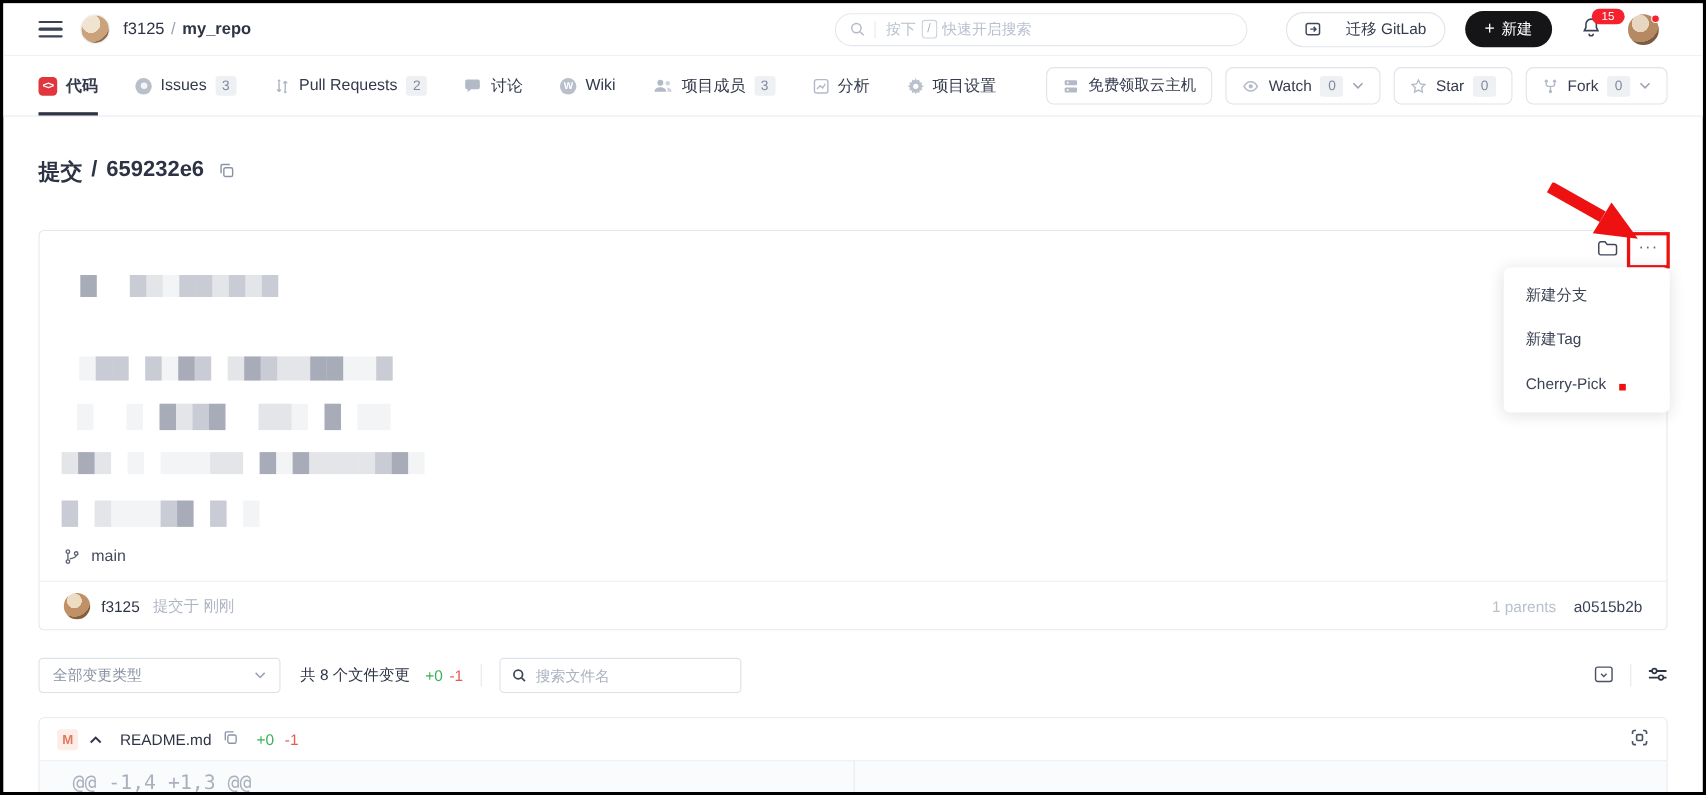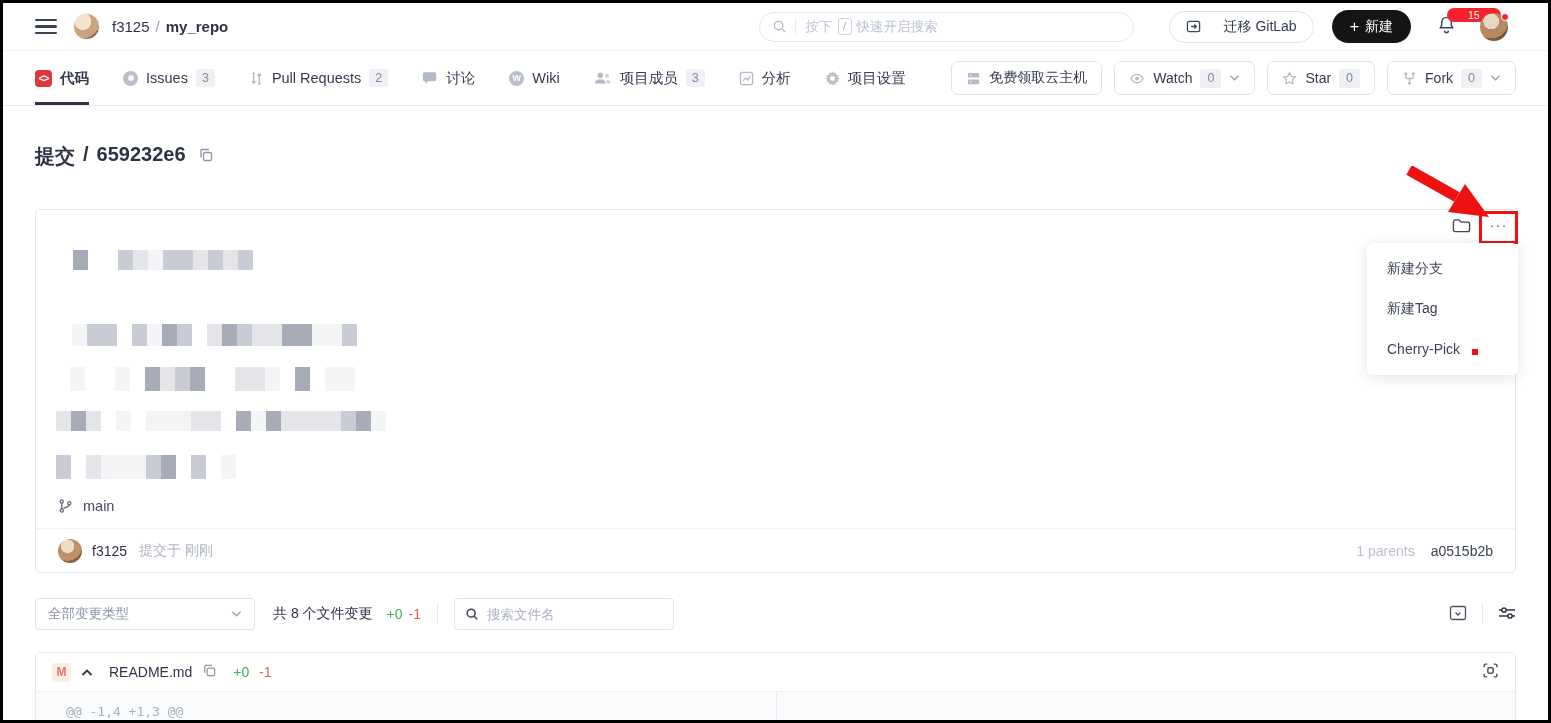--- a/index.html
+++ b/index.html
@@ -24,21 +24,21 @@
   .nav-search .divider{ width:1px; height:16px; background:#e7eaf0; margin:0 10px 0 8px;}
   .key-box{ display:inline-block; border:1px solid #ccd3de; border-radius:3px; font-size:11px;
     padding:0 4.5px; line-height:15px; margin:0 5px; color:#aab3c2;}
   .btn{ display:inline-flex; align-items:center; gap:23px; border:1px solid #e0e4ea;
     background:#fff; border-radius:16px; height:32px; padding:0 16px; font-size:14px; color:#343b4d; cursor:pointer;}
   .migrate-btn{ margin-left:35px; }
   .new-btn{ margin-left:18px; background:#151517; color:#fff; border:none; border-radius:17px;
     height:33px; padding:0 18px; font-size:14px; display:inline-flex; align-items:center; gap:6px; cursor:pointer;}
   .bell-wrap{ position:relative; margin-left:26px; cursor:pointer; color:#3a4254;}
   .bell-badge{ position:absolute; top:-7px; left:10px; background:#f5222d; color:#fff;
-    font-size:10.5px; border-radius:8px; padding:0 21px; line-height:14px;}
+    font-size:10.5px; border-radius:8px; padding:0 9px; line-height:14px;}
   .user-avatar{ position:relative; width:28px; height:28px; border-radius:50%; margin-left:24px; cursor:pointer;
     background:radial-gradient(circle at 40% 30%, #e8d7c0 0 30%, #b58a63 31% 65%, #7a5a40 66%);}
   .user-avatar .dot{ position:absolute; top:0; right:-1px; width:8px; height:8px; border-radius:50%;
     background:#f5222d; border:1.5px solid #fff;}
   
   .tabbar{ height:55px; display:flex; align-items:center; padding:0 32px;
     border-bottom:1px solid #e8eaef; background:#fff;}
   .tabs{ display:flex; gap:34px; height:100%;}
   .tab{ display:flex; align-items:center; gap:8px; font-size:14.5px; color:#333a4c; cursor:pointer;
     height:100%; border-bottom:3px solid transparent; padding-top:3px;}
@@ -112,21 +112,21 @@
   .file-card{ margin-top:22px; border:1px solid #e4e7ed; border-radius:5px; background:#fff; overflow:hidden;}
   .file-header{ height:38px; display:flex; align-items:center; gap:10px; padding:0 16px; background:#fff;}
   .m-badge{ width:19px; height:19px; background:#fceee6; color:#e0795e; font-size:12px; font-weight:bold;
     border-radius:3px; display:flex; align-items:center; justify-content:center;}
   .collapse-btn{ color:#2f3545; display:inline-flex; cursor:pointer;}
   .file-name{ font-size:14px; color:#2e3545; margin-left:6px;}
   .diff-stats{ font-size:13.5px; margin-left:6px;}
   .focus-btn{ margin-left:auto; color:#4a5264;}
   .hunk-row{ position:relative; height:40px; background:#fafbfd; border-top:1px solid #eef0f3;
     display:flex; align-items:center;}
-  .hunk-text{ font-family:"DejaVu Sans Mono","Liberation Mono",monospace; font-size:13px;
+  .hunk-text{ font-family:"DejaVu Sans Mono","Liberation Mono",monospace; font-size:18px;
     color:#a9b1bd; padding-left:30px;}
   .hunk-center-divider{ position:absolute; left:50%; top:0; bottom:0; width:1px; background:#e8eaef;}
 </style>
 </head>
 <body>
 
 <div class="screen">
 
   <header class="navbar">
     <div class="hamburger">

